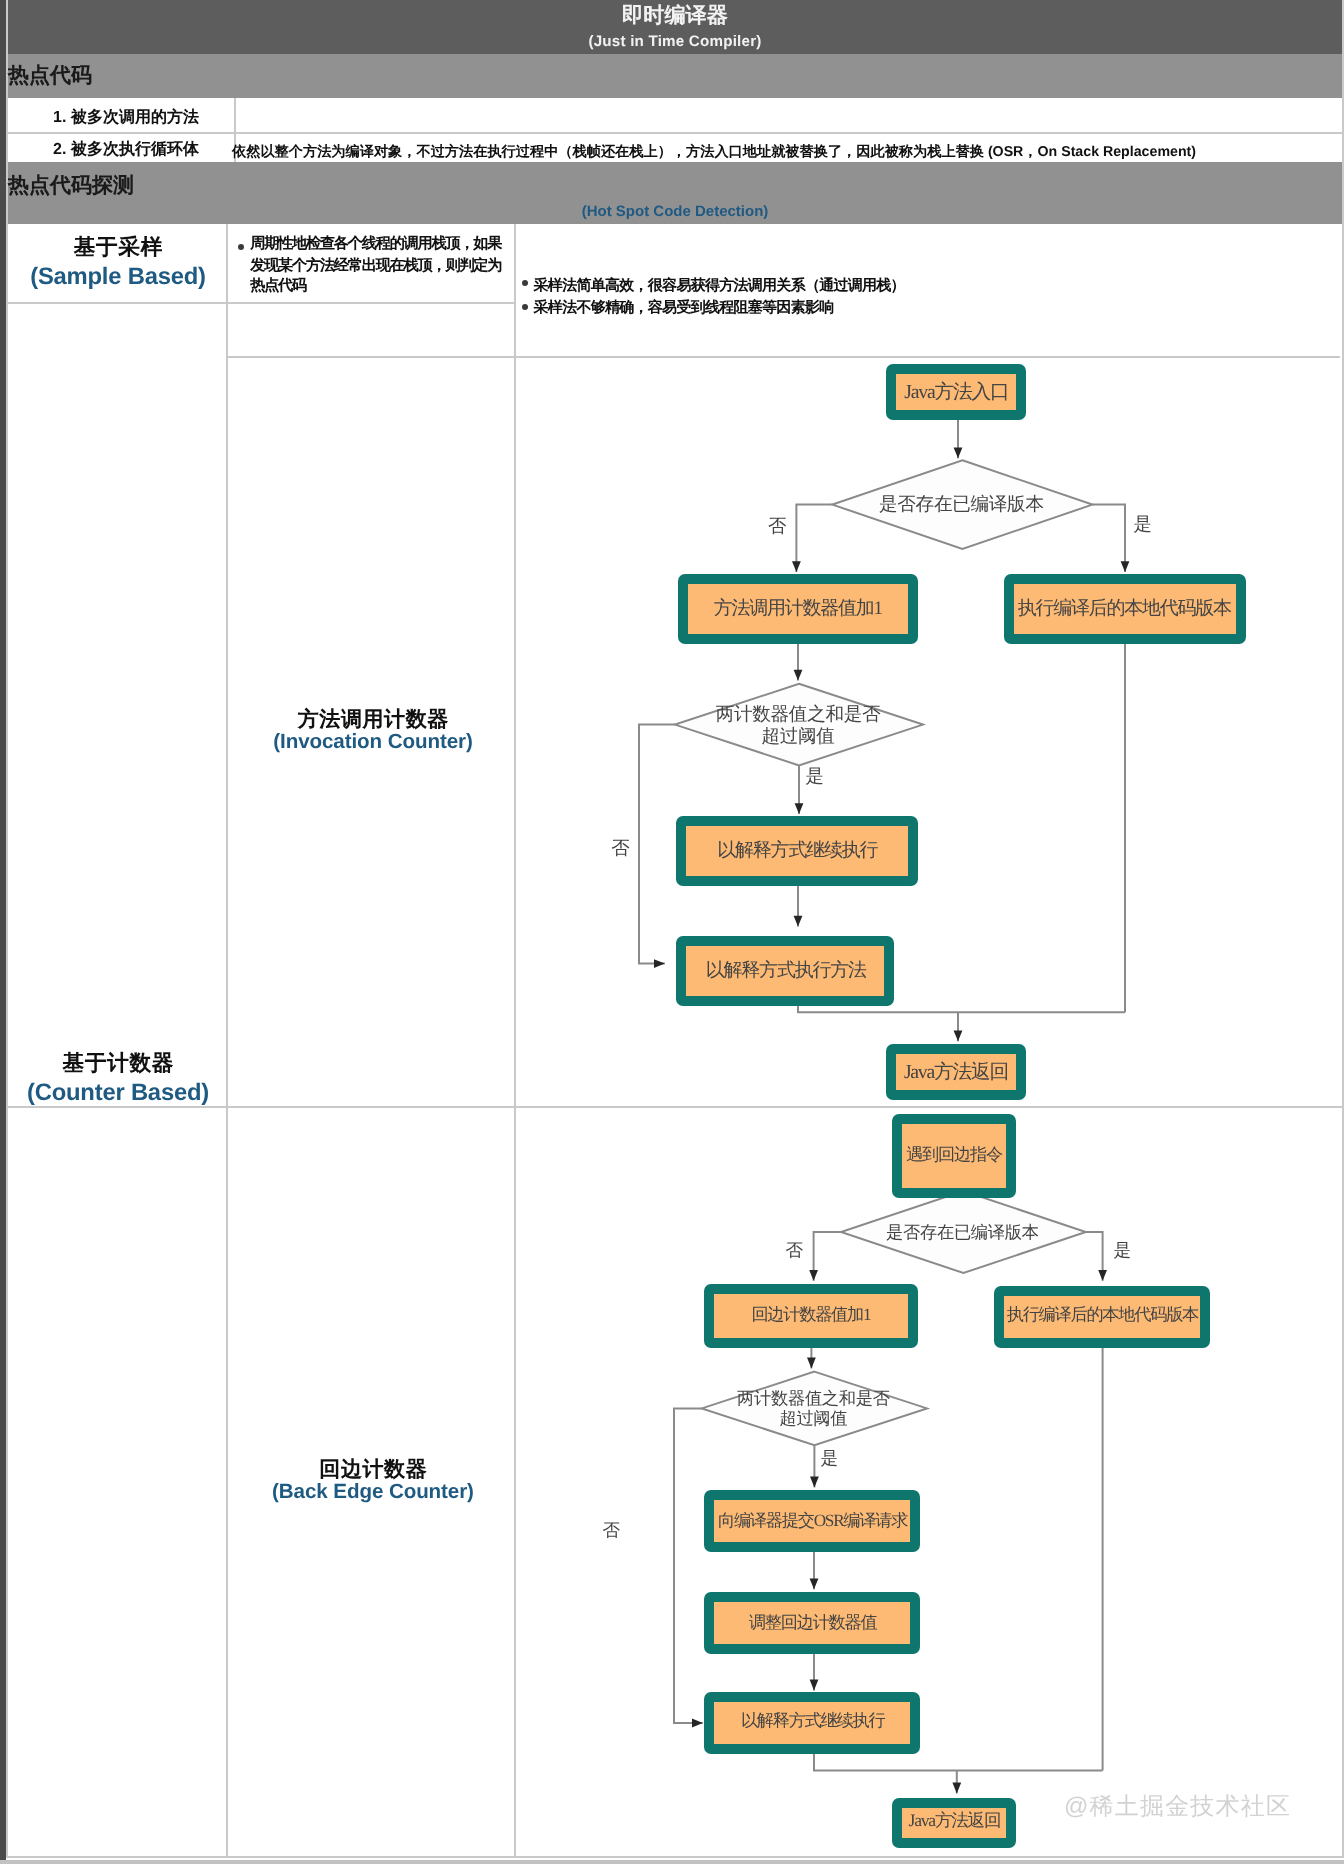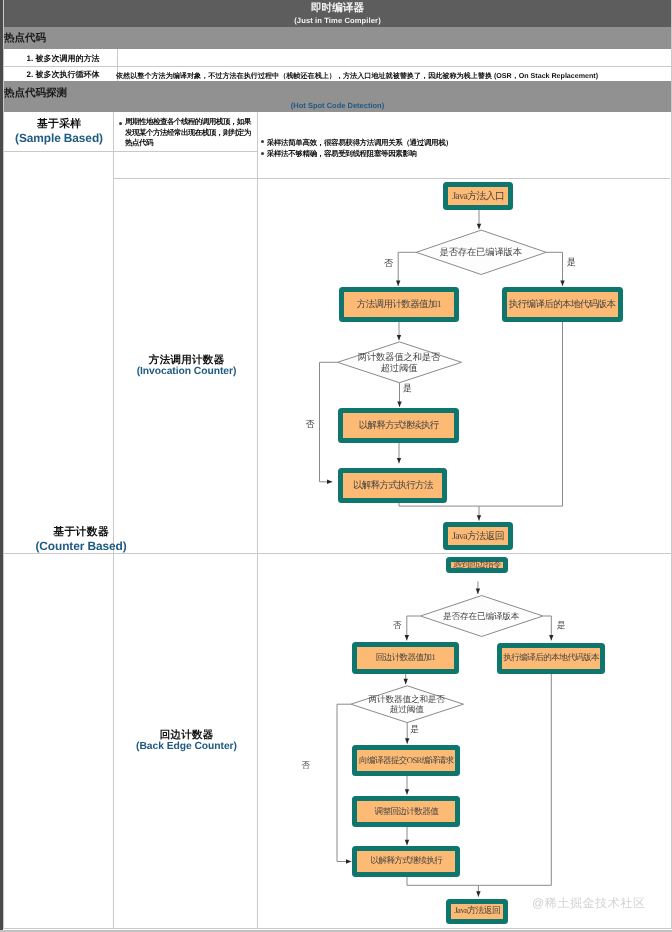--- a/index.html
+++ b/index.html
@@ -97,21 +97,21 @@
 
   <div class="bl nt" style="left:262.8px;top:136.5px;width:400px;">
     <span class="dot"></span>
     <span>采样法简单高效，很容易获得方法调用关系（通过调用栈）</span>
   </div>
   <div class="bl nt" style="left:262.8px;top:148.2px;width:400px;">
     <span class="dot"></span>
     <span>采样法不够精确，容易受到线程阻塞等因素影响</span>
   </div>
 
-  <div class="side" style="left:0;top:526px;width:110px;padding-left:22px;">
+  <div class="side" style="left:0;top:526px;width:110px;">
     <div class="c">基于计数器</div>
     <div class="e">(Counter Based)</div>
   </div>
 
   <div class="mid-label" style="left:110px;top:353.5px;width:145px;">
     <div class="c">方法调用计数器</div>
     <div class="e">(Invocation Counter)</div>
   </div>
   <div class="mid-label" style="left:110px;top:728.5px;width:145px;">
     <div class="c">回边计数器</div>
@@ -163,21 +163,21 @@
         <line x1="551.3" y1="673.8" x2="551.3" y2="886.3" stroke="#8a8a8a" stroke-width="1"></line>
         <line x1="478.4" y1="886.3" x2="478.4" y2="897.7" stroke="#8a8a8a" stroke-width="1"></line>
         <polygon points="476.2,892.3 480.6,892.3 478.4,897.7" fill="#262626"></polygon>
       </svg>
   <div class="fbox" style="left:439.3px;top:182.2px;width:69.8px;height:27.9px;font-size:9.9px">Java方法入口</div>
   <div class="fbox" style="left:334.6px;top:287.4px;width:120.6px;height:34.6px;font-size:9.5px">方法调用计数器值加1</div>
   <div class="fbox" style="left:497.6px;top:287.4px;width:121.0px;height:34.8px;font-size:9.5px">执行编译后的本地代码版本</div>
   <div class="fbox" style="left:334.4px;top:407.8px;width:120.5px;height:34.8px;font-size:9.5px">以解释方式继续执行</div>
   <div class="fbox" style="left:334.4px;top:468px;width:109px;height:34.8px;font-size:9.5px">以解释方式执行方法</div>
   <div class="fbox" style="left:439.4px;top:522.4px;width:69.2px;height:28.0px;font-size:9.9px">Java方法返回</div>
-  <div class="fbox" style="left:442.0px;top:557.4px;width:62.0px;height:16px;font-size:8.6px">遇到回边指令</div>
+  <div class="fbox" style="left:442.0px;top:557.4px;width:62.0px;height:42px;font-size:8.6px">遇到回边指令</div>
   <div class="fbox" style="left:347.5px;top:642.4px;width:107.9px;height:31.3px;font-size:8.6px">回边计数器值加1</div>
   <div class="fbox" style="left:493.3px;top:642.5px;width:107.8px;height:31.3px;font-size:8.6px">执行编译后的本地代码版本</div>
   <div class="fbox" style="left:348.4px;top:745.1px;width:107.8px;height:31.3px;font-size:8.6px">向编译器提交OSR编译请求</div>
   <div class="fbox" style="left:348.4px;top:796.2px;width:107.9px;height:30.9px;font-size:8.6px">调整回边计数器值</div>
   <div class="fbox" style="left:348.4px;top:845.9px;width:107.9px;height:31.0px;font-size:8.6px">以解释方式继续执行</div>
   <div class="fbox" style="left:442.4px;top:898.6px;width:61.7px;height:25.4px;font-size:8.8px">Java方法返回</div>
   <div class="fdia" style="left:411.7px;top:230.8px;width:130px;height:44px;font-size:9.3px">是否存在已编译版本</div>
   <div class="fdia" style="left:333.0px;top:342.3px;width:124px;height:41px;font-size:9.3px;flex-direction:column;line-height:1.15">
         <span>两计数器值之和是否</span>
         <span>超过阈值</span>

